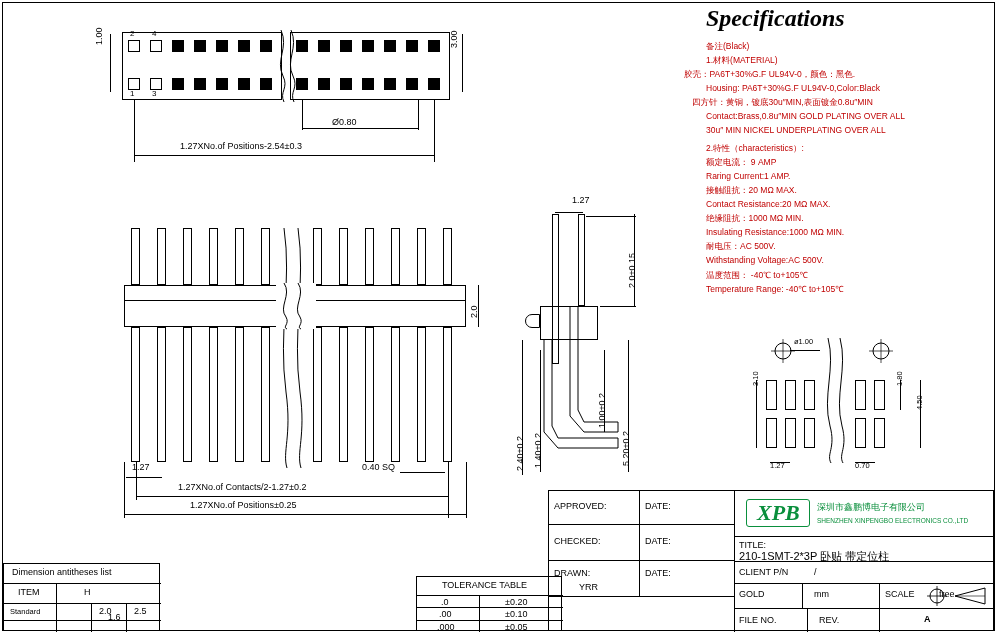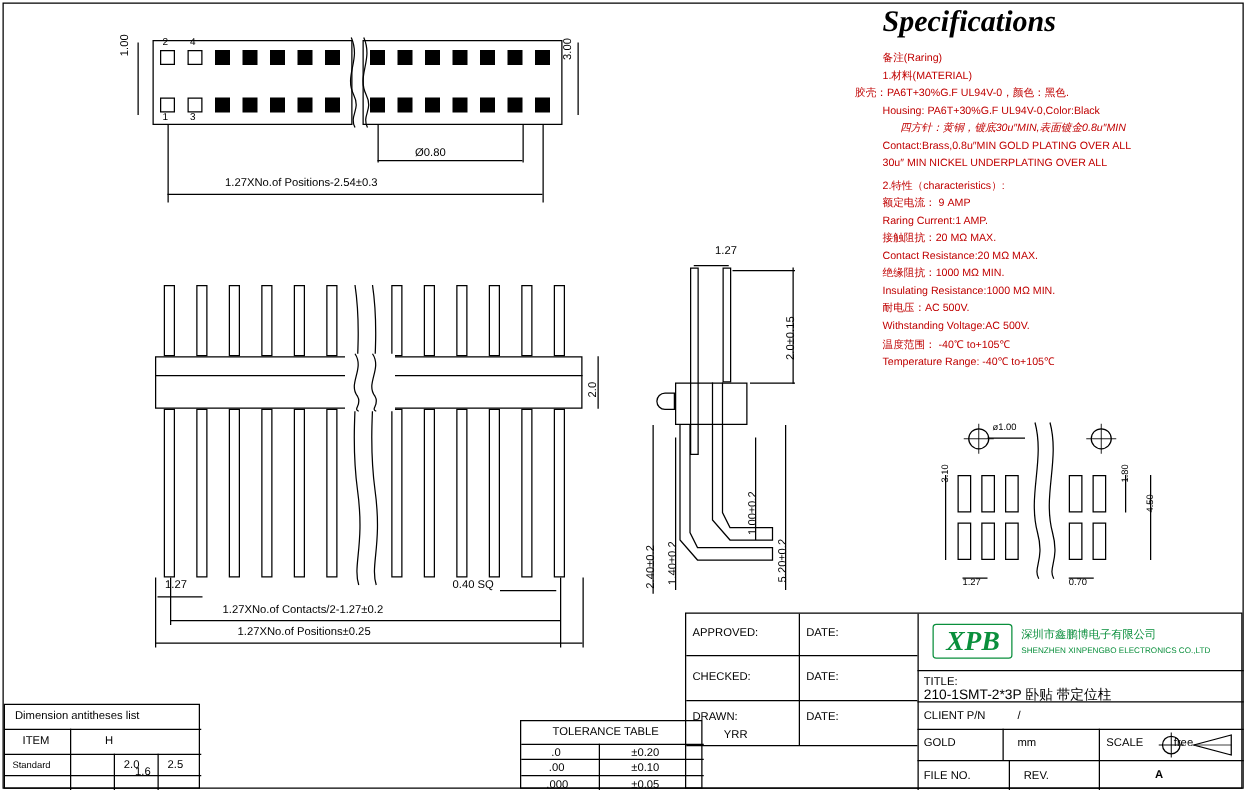--- a/index.html
+++ b/index.html
@@ -232,26 +232,26 @@
 
   <div class="ln hl" style="left:770px;top:462px;width:20px;"></div>
   <div class="txt txt-sm" style="left:770px;top:462px;">1.27</div>
 
   <div class="ln hl" style="left:855px;top:462px;width:20px;"></div>
   <div class="txt txt-sm" style="left:855px;top:462px;">0.70</div>
 </div>
 
 <div>
   <div class="specs-title" style="left:706px;top:5px;">Specifications</div>
-  <div class="spec-line red" style="left:706px;top:41px;">备注(Raring)</div>
+  <div class="spec-line red" style="left:706px;top:41px;">备注(Black)</div>
 
   <div class="spec-line red" style="left:706px;top:55px;">1.材料(MATERIAL)</div>
   <div class="spec-line red" style="left:684px;top:69px;">胶壳：PA6T+30%G.F UL94V-0，颜色：黑色.</div>
   <div class="spec-line red" style="left:706px;top:83px;">Housing: PA6T+30%G.F UL94V-0,Color:Black</div>
-  <div class="spec-line red" style="left:720px;top:97px;font-style:italic;">四方针：黄铜，镀底30u″MIN,表面镀金0.8u″MIN</div>
+  <div class="spec-line red" style="left:692px;top:97px;">四方针：黄铜，镀底30u″MIN,表面镀金0.8u″MIN</div>
   <div class="spec-line red" style="left:706px;top:111px;">Contact:Brass,0.8u″MIN GOLD PLATING OVER ALL</div>
   <div class="spec-line red" style="left:706px;top:125px;">           30u″ MIN NICKEL UNDERPLATING OVER ALL</div>
 
   <div class="spec-line red" style="left:706px;top:143px;">2.特性（characteristics）:</div>
   <div class="spec-line red" style="left:706px;top:157px;">额定电流： 9 AMP</div>
   <div class="spec-line red" style="left:706px;top:171px;">Raring Current:1 AMP.</div>
   <div class="spec-line red" style="left:706px;top:185px;">接触阻抗：20 MΩ MAX.</div>
   <div class="spec-line red" style="left:706px;top:199px;">Contact Resistance:20 MΩ MAX.</div>
   <div class="spec-line red" style="left:706px;top:213px;">绝缘阻抗：1000 MΩ MIN.</div>
   <div class="spec-line red" style="left:706px;top:227px;">Insulating Resistance:1000 MΩ  MIN.</div>

